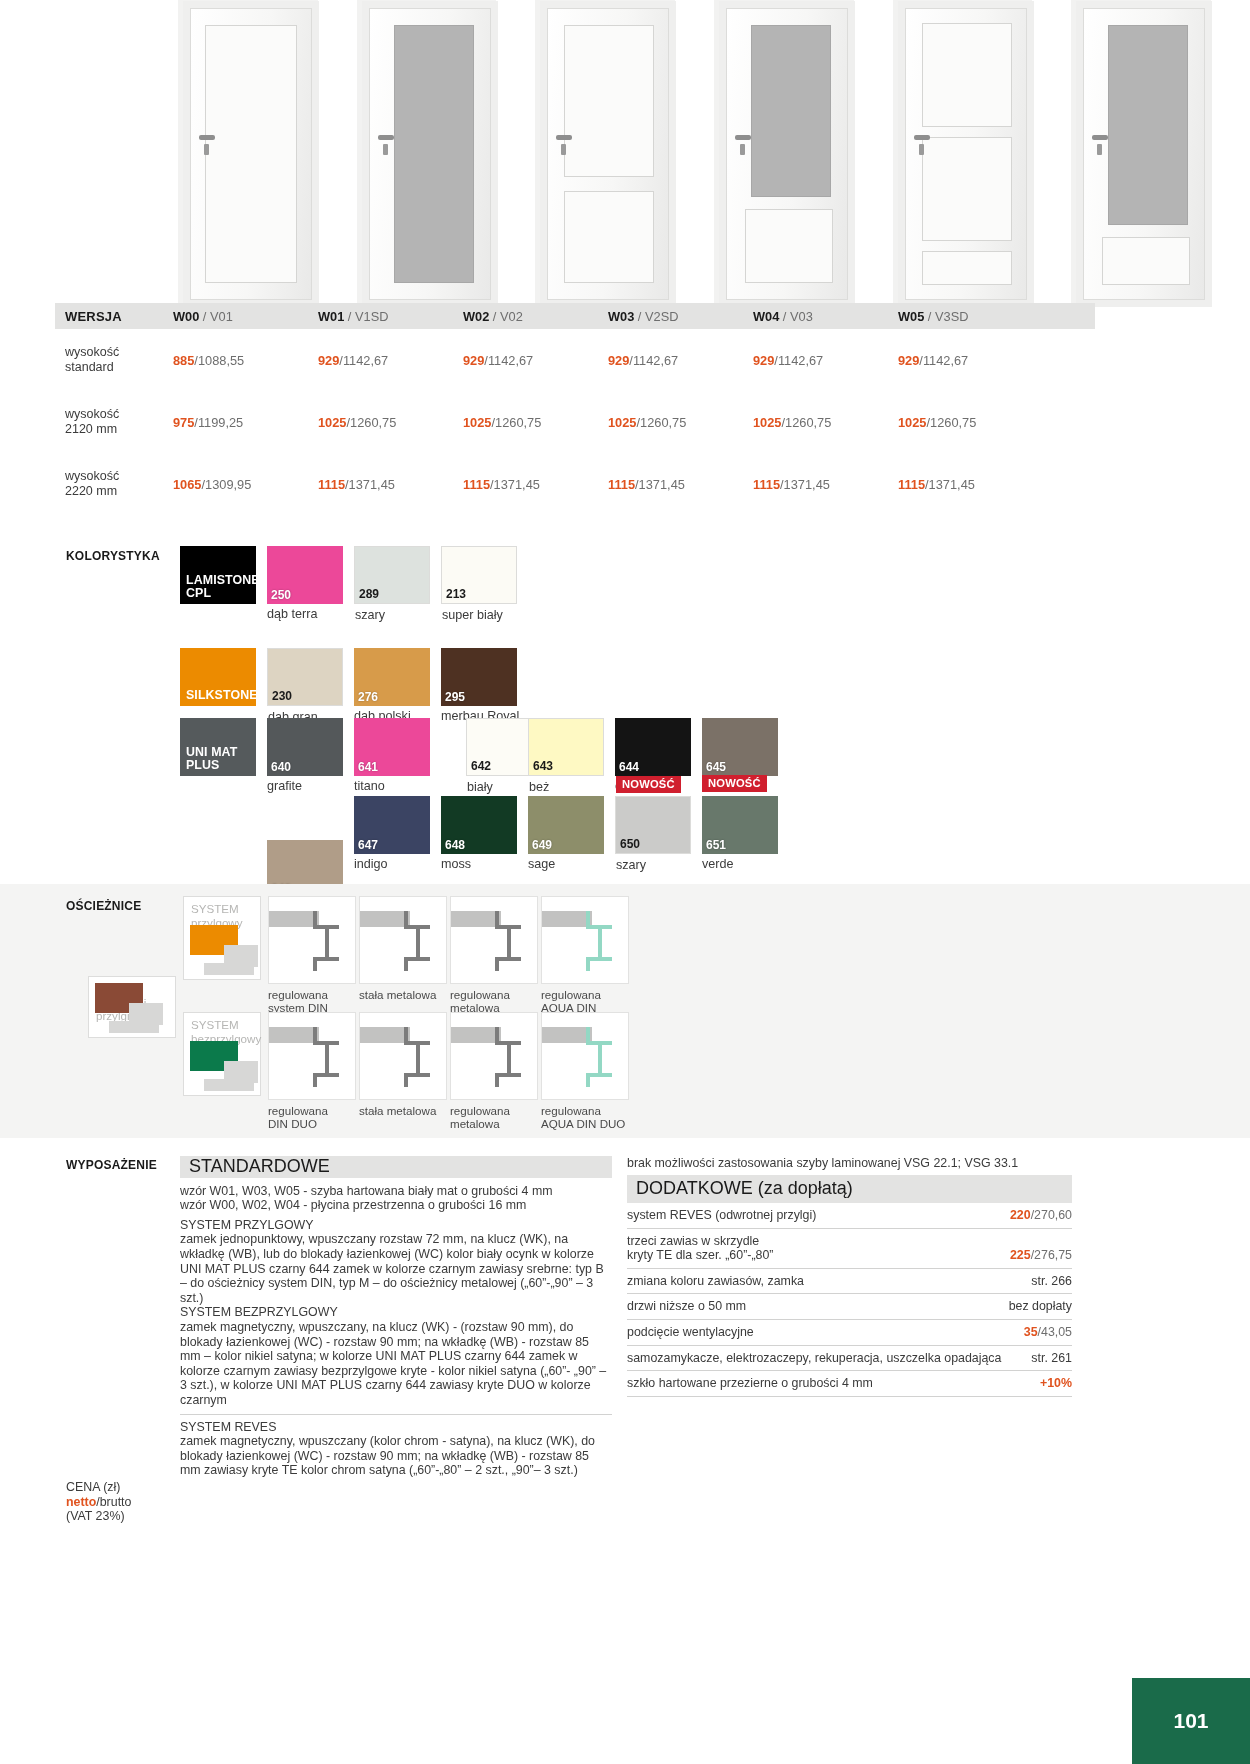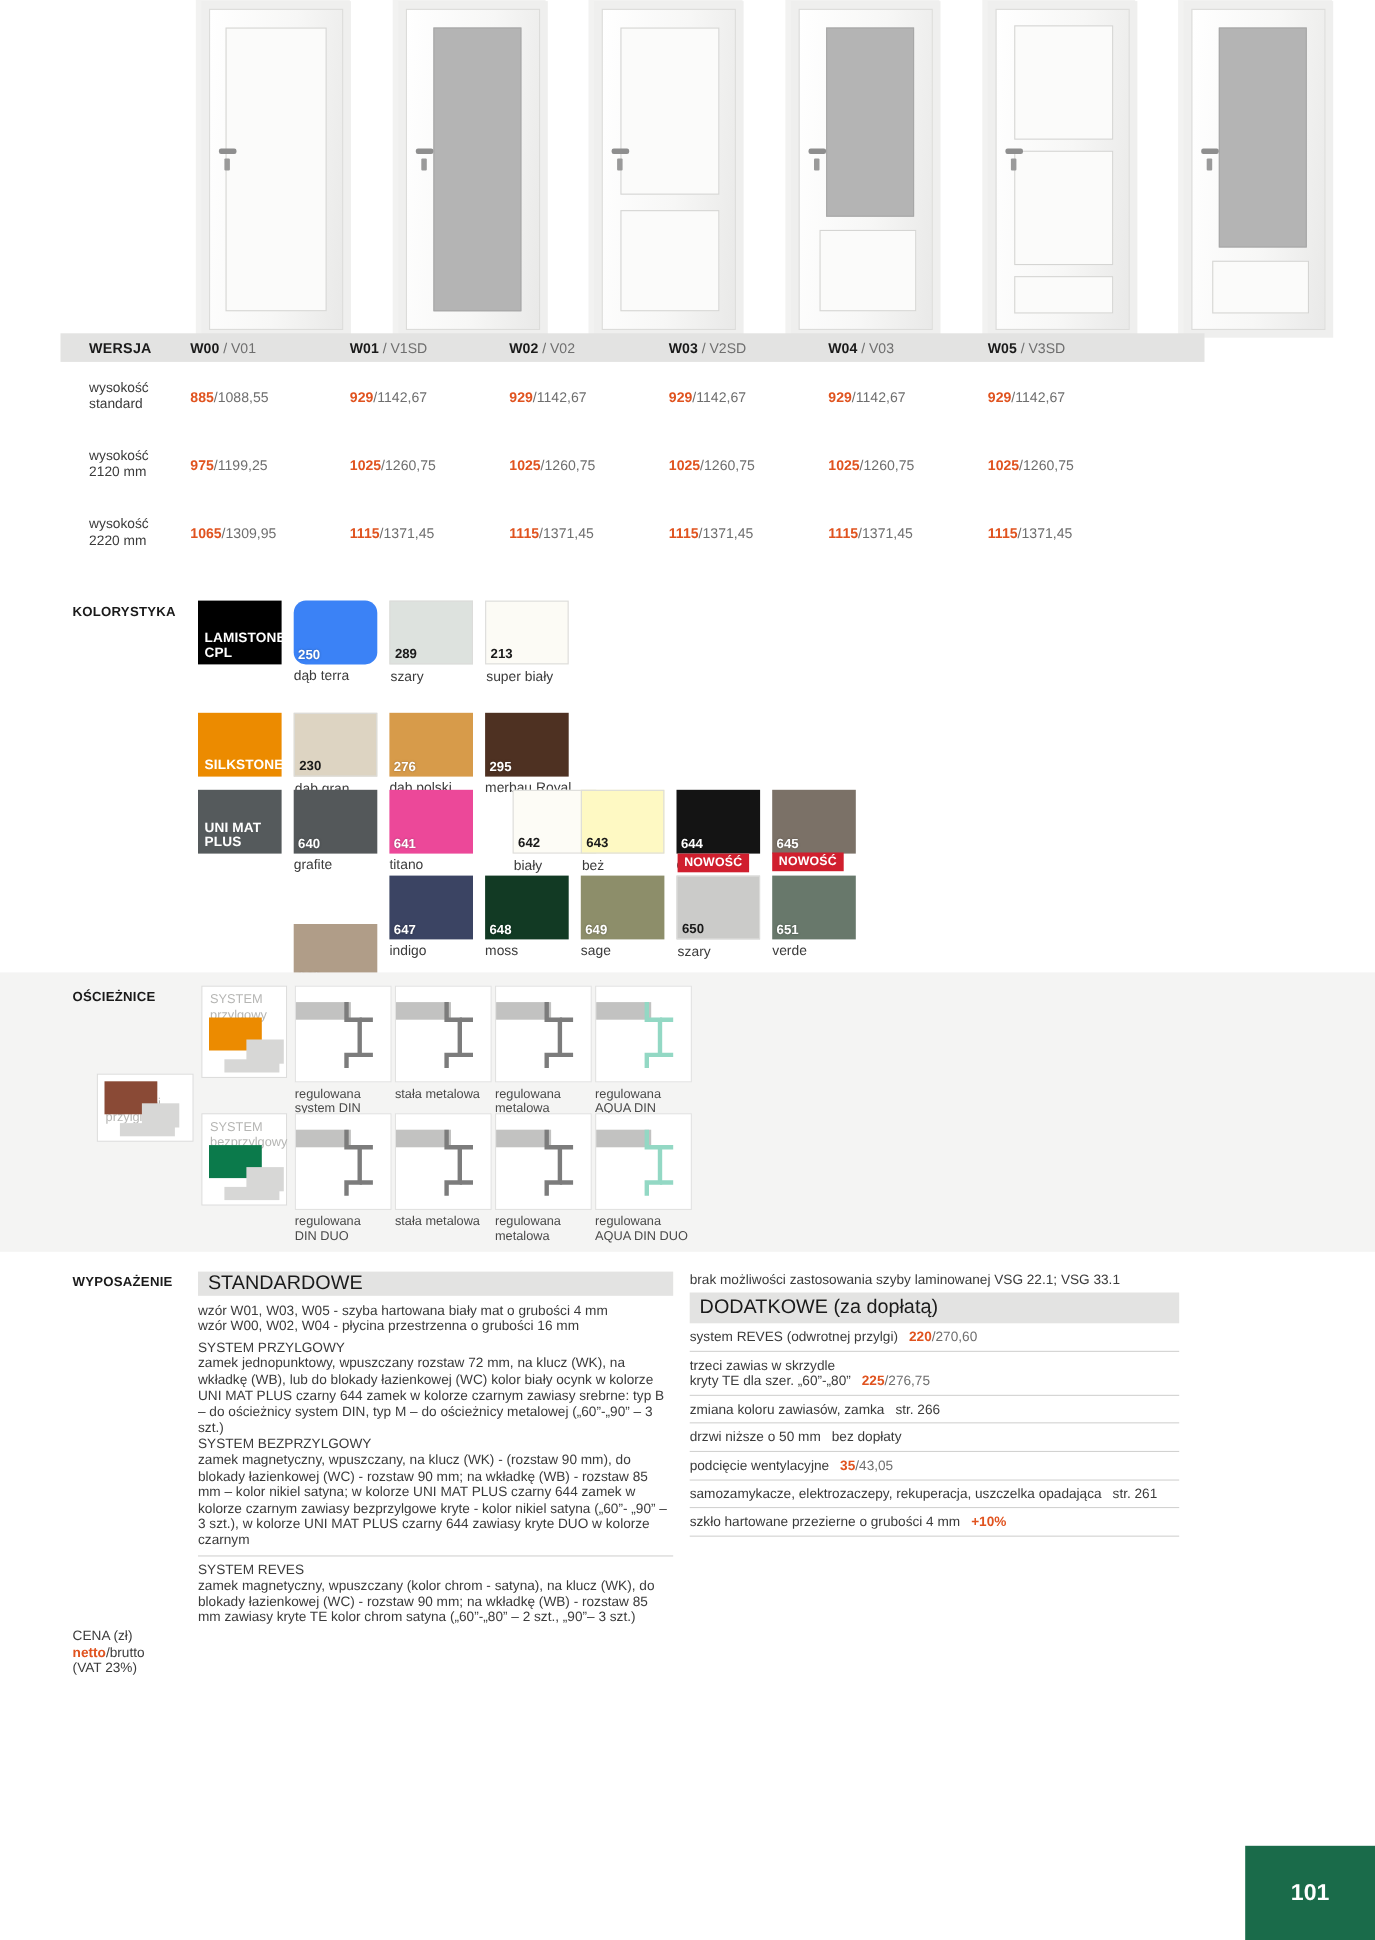--- a/index.html
+++ b/index.html
@@ -78,21 +78,21 @@
   .spec-row {
     display: flex;
     height: 62px;
     align-items: center;
   }
   .sc-label {
     width: 118px;
     font-size: 12.5px;
     line-height: 15px;
     color: #3b3b3b;
-    padding-left: 26px;
+    padding-left: 10px;
   }
   .spec-header .sc-label {
     font-weight: bold;
     font-size: 13px;
     color: #1a1a1a;
     letter-spacing: .2px;
   }
   .sc-cell {
     width: 145px;
     font-size: 12.8px;
@@ -220,20 +220,21 @@
     color: #3b3b3b;
   }
   .note {
     font-size: 12.4px;
     line-height: 15px;
     color: #3b3b3b;
     padding-bottom: 4px;
   }
   .pr-row {
     display: flex;
+    justify-content: space-between;
     align-items: flex-end;
     border-bottom: 1px solid #d2d2d1;
     padding: 5px 0 5px 0;
     line-height: 14.6px;
   }
   .pr-row .lbl { padding-right: 10px; }
   .pr-row .val { white-space: nowrap; text-align: right; color: #6e6e6e; }
   .pr-row .val .net { font-weight: bold; color: #e0531f; }
   .pr-row .val .plain { color: #3b3b3b; }
   .pr-row .val .pct { font-weight: bold; color: #e0531f; }
@@ -348,21 +349,21 @@
           <div class="sc-cell"><span class="net">1115</span>/1371,45</div>
         </div>
       </div>
   </div>
 
   <div class="section-title" id="kolorystyka-title">KOLORYSTYKA</div>
   <div id="kolor-area">
       <div class="brand-tile" style="left: 180px; top: 546px; background: rgb(0, 0, 0);">
         <span>LAMISTONE<br>CPL</span>
       </div>
-      <div class="swatch" style="left: 267px; top: 546px; background: #3b82f6; border-radius: 11px;">
+      <div class="swatch" style="left: 267px; top: 546px; background: #ec4899;">
         <div class="num">250</div>
         <div class="name">dąb terra</div>
       </div>
       <div class="swatch dark-num" style="left: 354px; top: 546px; background: rgb(221, 226, 222); border: 1px solid rgb(220, 220, 218);">
         <div class="num">289</div>
         <div class="name">szary</div>
       </div>
       <div class="swatch dark-num" style="left: 441px; top: 546px; background: rgb(252, 251, 245); border: 1px solid rgb(220, 220, 218);">
         <div class="num">213</div>
         <div class="name">super biały</div>

